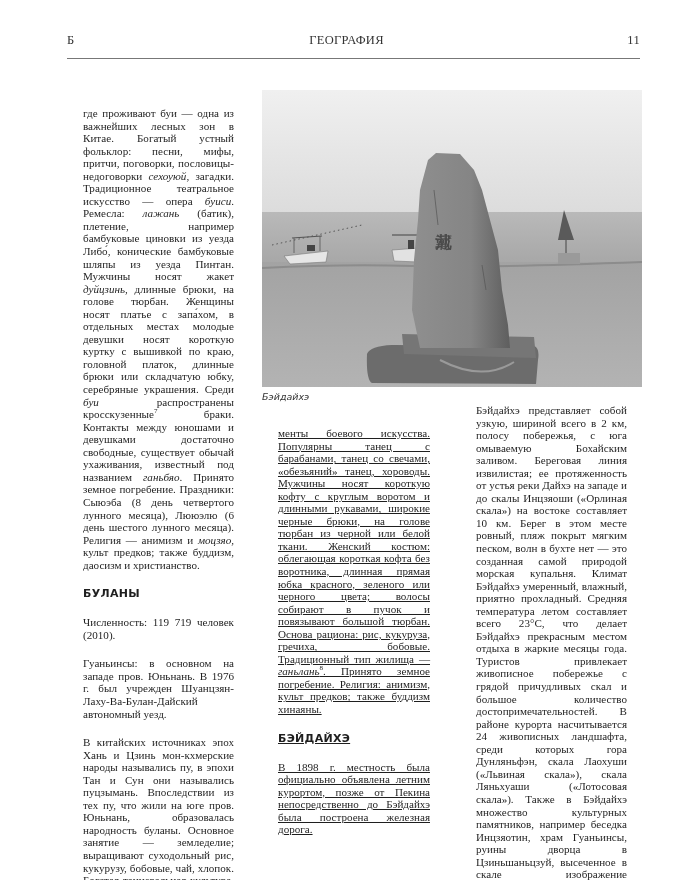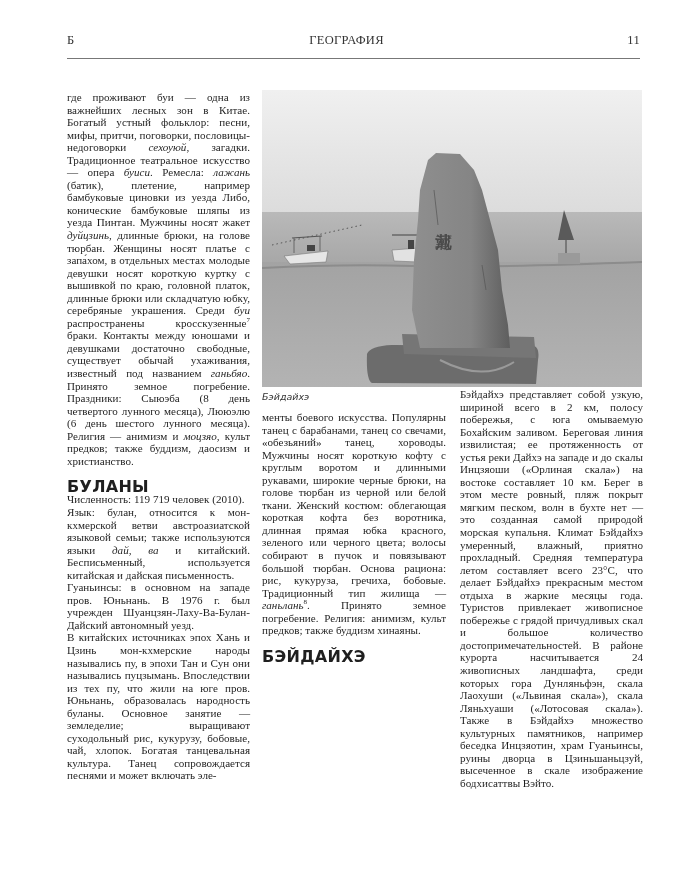--- a/index.html
+++ b/index.html
@@ -4,25 +4,25 @@
 <style>
   html, body { margin:0; padding:0; background:#fff; }
   body { width:693px; height:880px; position:relative; overflow:hidden;
          font-family:"Liberation Serif", "DejaVu Serif", serif; color:#1f1f1f; }
   .hdr { position:absolute; top:33px; font-size:12.5px; color:#333; letter-spacing:0.3px; }
   #hdr-left { left:67px; }
   #hdr-center { left:0; width:693px; text-align:center; }
   #hdr-right { right:53px; }
   .rule { position:absolute; left:67px; top:58px; width:573px; height:1px; background:#777; }
   .col { position:absolute; font-size:11.1px; line-height:12.55px; text-align:justify; hyphens:manual; }
-  .col p { margin:0; }
+  .col p { margin:16px; }
   #col1 { left:67px; top:91px; width:183px; }
-  #col2 { left:262px; top:411px; width:184px; }
+  #col2 { left:262px; top:411px; width:184px;text-decoration:underline; }
   #col3 { left:460px; top:388px; width:183px; }
-  .h { font-family:"DejaVu Sans", sans-serif; font-weight:bold; font-size:16px; letter-spacing:0.3px; margin-top:13px !important; line-height:13px; }
+  .h { font-family:"DejaVu Sans", sans-serif; font-weight:bold; font-size:11px; letter-spacing:0.3px; margin-top:13px !important; line-height:13px; }
   .lbl { font-weight:normal; }
   sup { font-size:7px; line-height:0; }
   .photo { position:absolute; left:262px; top:90px; width:380px; height:297px; overflow:hidden; background:#e8e8e8; }
   .caption { position:absolute; left:262px; top:391px; font-size:9.5px; font-style:italic; font-family:"DejaVu Sans", sans-serif; color:#333; }
 </style>
 </head>
 <body>
 
 <div class="hdr" id="hdr-left">Б</div>
 <div class="hdr" id="hdr-center">ГЕОГРАФИЯ</div>
@@ -87,25 +87,25 @@
       <path d="M220 175 L224 200" stroke="#555" stroke-width="1" opacity="0.7"></path>
     </g>
   </svg>
 </div>
 <div class="caption">Бэйдайхэ</div>
 
 <div class="col" id="col1">
   <p><span>где проживают буи — одна из важнейших лесных зон в Китае. Богатый устный фольклор: песни, мифы, притчи, поговорки, пословицы-недоговорки </span><i>сехоуюй</i><span>, загадки. Традиционное театральное искусство — опера </span><i>буиси</i><span>. Ремесла: </span><i>лажань</i><span> (батик), плетение, например бамбуковые циновки из уезда Либо́, конические бамбуковые шляпы из уезда Пинтан. Мужчины носят жакет </span><i>дуйцзинь</i><span>, длинные брюки, на голове тюрбан. Женщины носят платье с запа́хом, в отдельных местах молодые девушки носят короткую куртку с вышивкой по краю, головной платок, длинные брюки или складчатую юбку, серебряные украшения. Среди </span><i>буи</i><span> распространены кросскузенные</span><sup>7</sup><span> браки. Контакты между юношами и девушками достаточно свободные, существует обычай ухаживания, известный под названием </span><i>ганьбяо</i><span>. Принято земное погребение. Праздники: Сыюэба (8 день четвертого лунного месяца), Лююэлю (6 день шестого лунного месяца). Религия — анимизм и </span><i>моцзяо</i><span>, культ предков; также буддизм, даосизм и христианство.</span></p>
   <p class="h">БУЛАНЫ</p>
   <p><span class="lbl">Численность:</span><span> 119 719 человек (2010).</span></p>
-  <p><span class="lbl">Язык:</span><span> булан, относится к мон-кхмерской ветви австроазиатской языковой семьи; также используются языки </span><i>дай</i><span>, </span><i>ва</i><span> и китайский. Бесписьменный, используется китайская и дайская письменность.</span></p>
   <p><span class="lbl">Гуаньинсы:</span><span> в основном на западе пров. Юньнань. В 1976 г. был учрежден Шуанцзян-Лаху-Ва-Булан-Дайский автономный уезд.</span></p>
   <p>В китайских источниках эпох Хань и Цзинь мон-кхмерские народы назывались пу, в эпохи Тан и Сун они назывались пуцзымань. Впоследствии из тех пу, что жили на юге пров. Юньнань, образовалась народность буланы. Основное занятие — земледелие; выращивают суходольный рис, кукурузу, бобовые, чай, хлопок. Богатая танцевальная культура. Танец сопровождается песнями и может включать эле-</p>
 </div>
 
 <div class="col" id="col2">
   <p><span>менты боевого искусства. Популярны танец с барабанами, танец со свечами, «обезьяний» танец, хороводы. Мужчины носят короткую кофту с круглым воротом и длинными рукавами, широкие черные брюки, на голове тюрбан из черной или белой ткани. Женский костюм: облегающая короткая кофта без воротника, длинная прямая юбка красного, зеленого или черного цвета; волосы собирают в пучок и повязывают большой тюрбан. Основа рациона: рис, кукуруза, гречиха, бобовые. Традиционный тип жилища — </span><i>ганьлань</i><sup>8</sup><span>. Принято земное погребение. Религия: анимизм, культ предков; также буддизм хинаяны.</span></p>
   <p class="h">БЭЙДАЙХЭ</p>
+  <p>В 1898 г. местность была официально объявлена летним курортом, позже от Пекина непосредственно до Бэйдайхэ была построена железная дорога.</p>
 </div>
 
 <div class="col" id="col3">
   <p>Бэйдайхэ представляет собой узкую, шириной всего в 2 км, полосу побережья, с юга омываемую Бохайским заливом. Береговая линия извилистая; ее протяженность от устья реки Дайхэ на западе и до скалы Инцзяоши («Орлиная скала») на востоке составляет 10 км. Берег в этом месте ровный, пляж покрыт мягким песком, волн в бухте нет — это созданная самой природой морская купальня. Климат Бэйдайхэ умеренный, влажный, приятно прохладный. Средняя температура летом составляет всего 23°C, что делает Бэйдайхэ прекрасным местом отдыха в жаркие месяцы года. Туристов привлекает живописное побережье с грядой причудливых скал и большое количество достопримечательностей. В районе курорта насчитывается 24 живописных ландшафта, среди которых гора Дунляньфэн, скала Лаохуши («Львиная скала»), скала Ляньхуаши («Лотосовая скала»). Также в Бэйдайхэ множество культурных памятников, например беседка Инцзяотин, храм Гуаньинсы, руины дворца в Цзиньшаньцзуй, высеченное в скале изображение бодхисаттвы Вэйто.</p>
 </div>
 
 </body></html>

